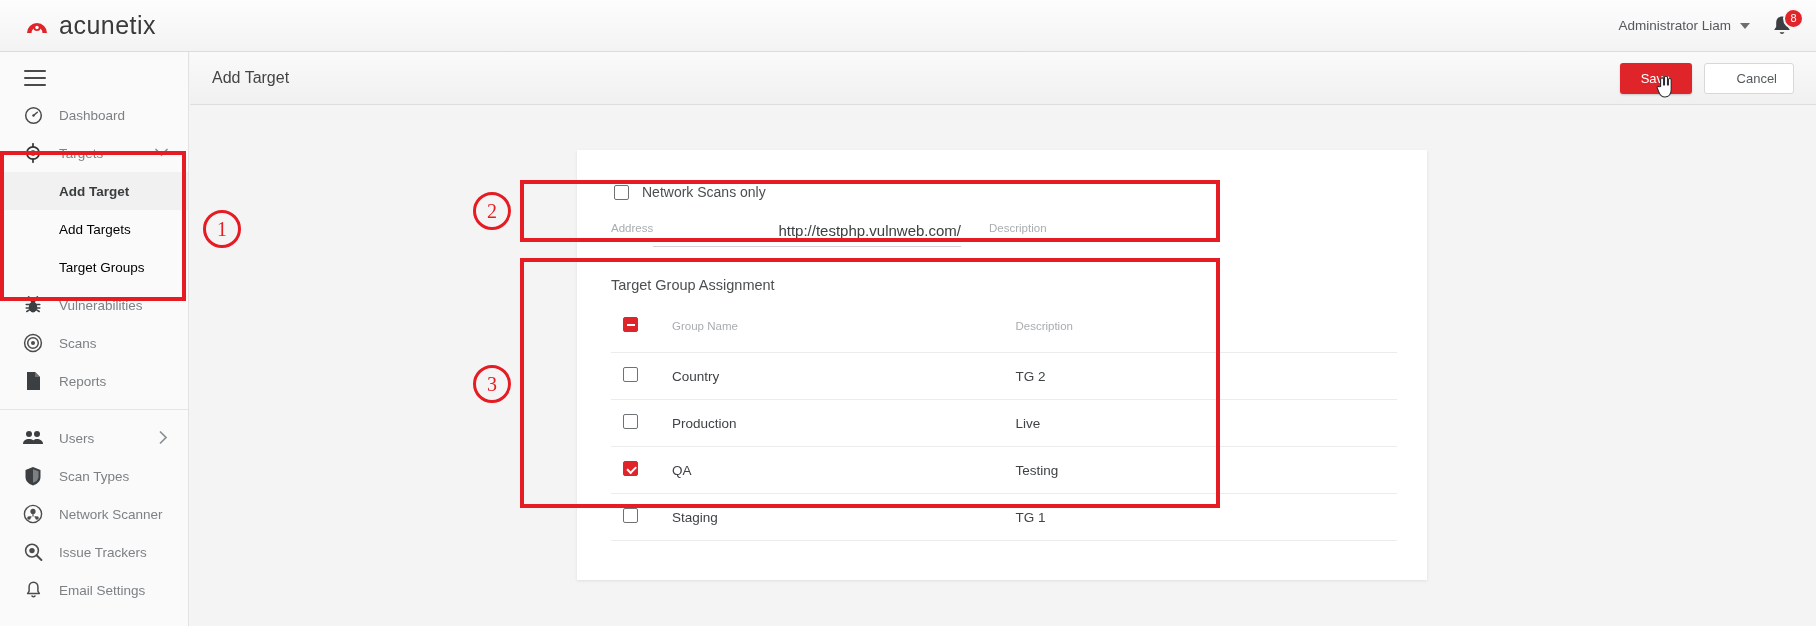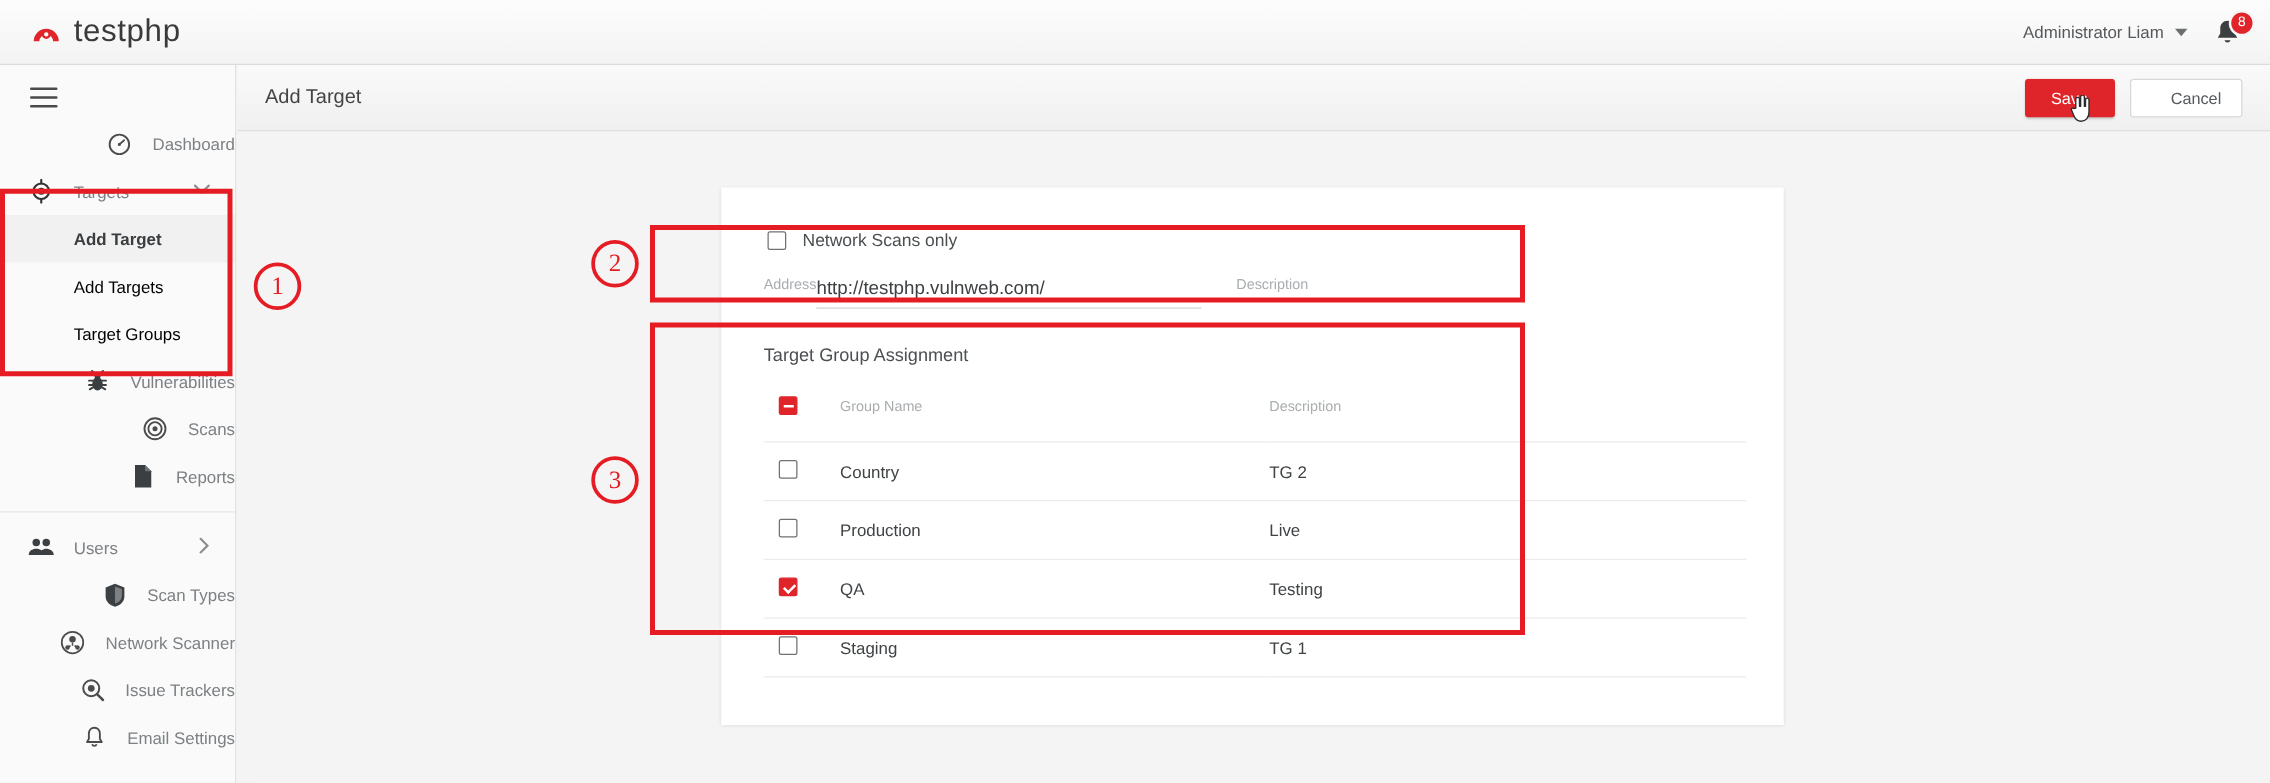--- a/index.html
+++ b/index.html
@@ -48,21 +48,21 @@
     background: #fafafa; border-right: 1px solid #e2e2e2;
   }
   .hamburger {
     margin: 18px 0 10px 24px; width: 22px; height: 16px;
     display: flex; flex-direction: column; justify-content: space-between;
     cursor: pointer;
   }
   .hamburger i { display: block; height: 2px; background: #4a4a4a; border-radius: 1px; }
   .nav-item {
     display: flex; align-items: center; height: 38px;
-    padding-left: 20px; cursor: pointer; position: relative; justify-content: flex-end;
+    padding-left: 20px; cursor: pointer; position: relative;
   }
   .nav-item .ico {
     width: 26px; height: 22px; flex: 0 0 26px;
     display: flex; align-items: center; justify-content: center;
     color: #4c4c4c;
   }
   .nav-item .lbl {
     margin-left: 13px; font-size: 13.5px; color: #7d8184; white-space: nowrap;
   }
   .nav-item .chev { margin-left: auto; margin-right: 20px; color: #8a8e90; font-size: 11px; }
@@ -124,20 +124,21 @@
   .field-row { display: flex; margin: 22px 0 0 34px; width: 760px; }
   .field { display: flex; flex-direction: row; }
   .field.addr { width: 350px; }
   .field.desc { width: 350px; margin-left: 28px; }
   .field-label { font-size: 11.5px; color: #a9adaf; margin-bottom: 6px; }
   .field-value {
     font-size: 15px; color: #3d4143; padding-bottom: 7px;
     border-bottom: 1px solid #d3d3d3; background: transparent; outline: none;
     font-family: "Liberation Sans", sans-serif; border-top: 0; border-left: 0; border-right: 0;
     width: 100%;
+    text-align: right;
   }
 
   .tga-title { margin: 30px 0 0 34px; font-size: 14.5px; color: #4b4f51; }
   table.tga { width: 786px; margin: 14px 0 0 34px; border-collapse: collapse; }
   table.tga th {
     text-align: left; font-size: 11.5px; color: #a9adaf; font-weight: 400;
     padding: 10px 0 18px 0; border-bottom: 1px solid #ececec;
   }
   table.tga td {
     font-size: 13.5px; color: #3f4345; padding: 14px 0;
@@ -165,21 +166,21 @@
 
   <div class="topbar">
     <div class="brand">
       <span class="brand-mark">
         <svg width="26" height="26" viewBox="0 0 26 26">
           <path d="M3 20 A10 10 0 0 1 23 20 L18.5 20 A5.5 5.5 0 0 0 7.5 20 Z" fill="#e0252a"></path>
           <circle cx="13" cy="14.5" r="3.6" fill="#e0252a"></circle>
           <circle cx="13" cy="14.5" r="1.7" fill="#ffffff"></circle>
         </svg>
       </span>
-      <span class="brand-text">testphp</span>
+      <span class="brand-text">acunetix</span>
     </div>
 
     <div class="topbar-right">
       <div class="user-menu">
         <span class="user-name">Administrator Liam</span>
         <span class="caret"></span>
       </div>
       <div class="bell-wrap">
         <svg width="24" height="26" viewBox="0 0 24 26" style="position:absolute;left:2px;top:3px">
           <path d="M12 2.5c-3.3 0-5.8 2.6-5.8 5.9v4.4l-2 3.3h15.6l-2-3.3V8.4c0-3.3-2.5-5.9-5.8-5.9z" fill="#3c3f41"></path>

